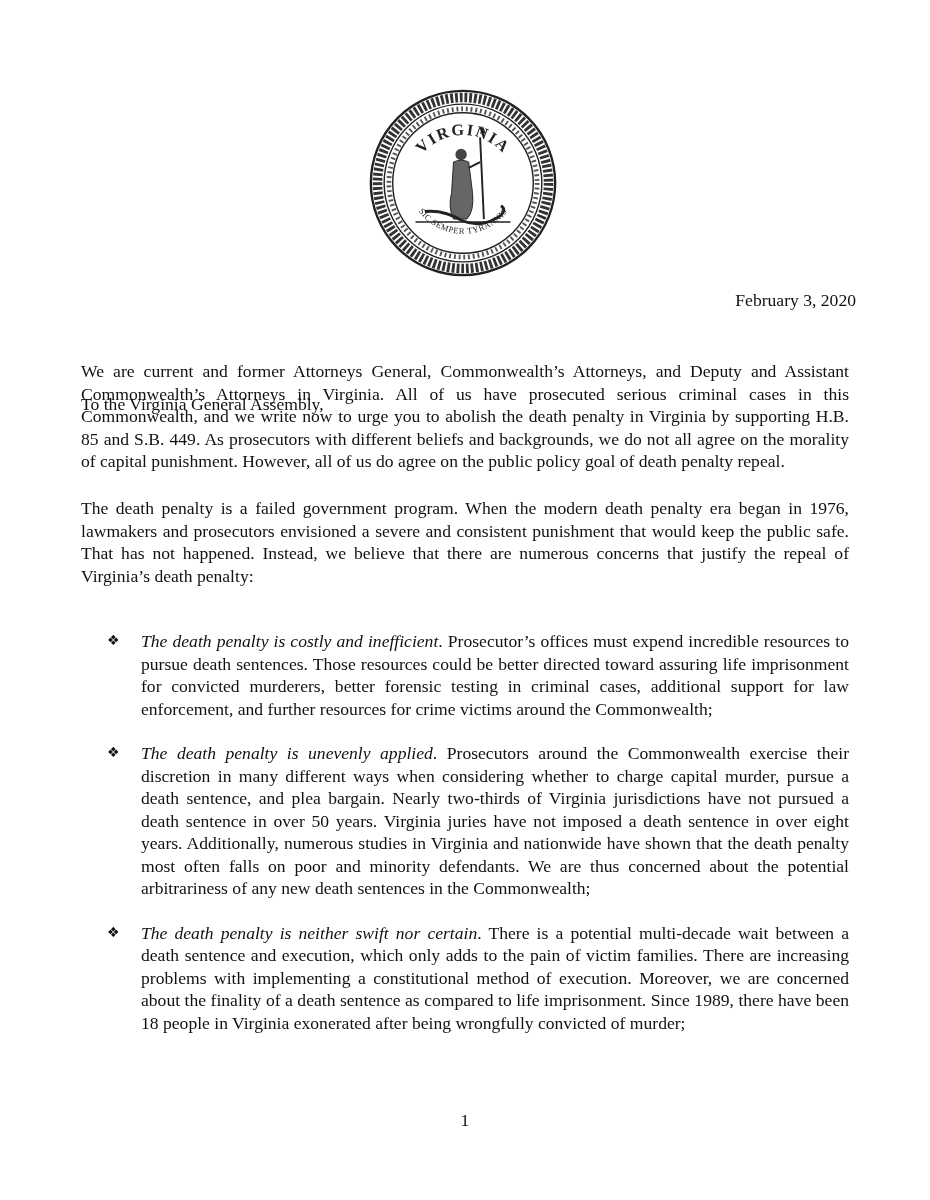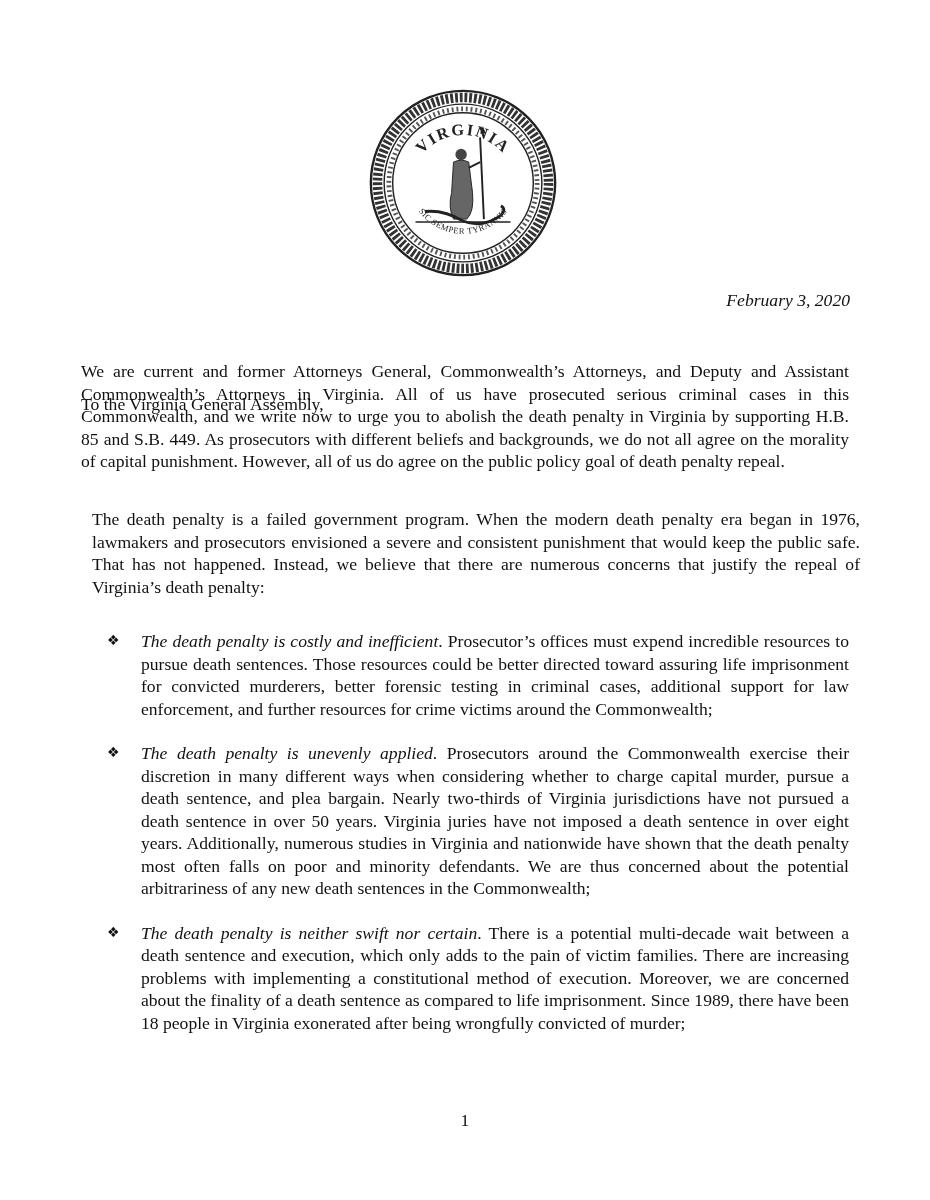--- a/index.html
+++ b/index.html
@@ -4,22 +4,22 @@
 <style>
   html, body { margin: 0; padding: 0; background: #ffffff; }
   body {
     width: 930px; height: 1200px; position: relative; overflow: hidden;
     font-family: "Liberation Serif", serif; color: #111111;
   }
   .seal {
     position: absolute; left: 364px; top: 88px; width: 198px; height: 190px;
   }
   .date {
-    position: absolute; right: 80px; top: 289px;
-    font-size: 17.6px; line-height: 22px; font-style: italic;
+    position: absolute; right: 74px; top: 289px;
+    font-size: 17.6px; line-height: 22px;
   }
   .body-text {
     position: absolute; left: 81px; width: 768px;
     font-size: 17.6px; line-height: 22.5px; text-align: justify;
   }
   .salutation { top: 356px; margin-top: 37px; }
   .para1 { top: 360px; }
   .para2 { top: 497px; }
   .bullets {
     position: absolute; left: 105px; width: 744px; top: 630px;
@@ -67,21 +67,21 @@
     <textPath href="#botArc" startOffset="50%" text-anchor="middle">SIC SEMPER TYRANNIS</textPath>
   </text>
 </svg>
 
 <div class="date">February 3, 2020</div>
 
 <div class="body-text salutation">To the Virginia General Assembly,</div>
 
 <p class="body-text para1" style="margin:0">We are current and former Attorneys General, Commonwealth’s Attorneys, and Deputy and Assistant Commonwealth’s Attorneys in Virginia. All of us have prosecuted serious criminal cases in this Commonwealth, and we write now to urge you to abolish the death penalty in Virginia by supporting H.B. 85 and S.B. 449. As prosecutors with different beliefs and backgrounds, we do not all agree on the morality of capital punishment. However, all of us do agree on the public policy goal of death penalty repeal.</p>
 
-<p class="body-text para2" style="margin:11px">The death penalty is a failed government program. When the modern death penalty era began in 1976, lawmakers and prosecutors envisioned a severe and consistent punishment that would keep the public safe. That has not happened. Instead, we believe that there are numerous concerns that justify the repeal of Virginia’s death penalty:</p>
+<p class="body-text para2" style="margin:0">The death penalty is a failed government program. When the modern death penalty era began in 1976, lawmakers and prosecutors envisioned a severe and consistent punishment that would keep the public safe. That has not happened. Instead, we believe that there are numerous concerns that justify the repeal of Virginia’s death penalty:</p>
 
 <ul class="bullets">
   <li class="bullet">
     <span class="glyph">❖</span>
     <em>The death penalty is costly and inefficient</em><span>. Prosecutor’s offices must expend incredible resources to pursue death sentences. Those resources could be better directed toward assuring life imprisonment for convicted murderers, better forensic testing in criminal cases, additional support for law enforcement, and further resources for crime victims around the Commonwealth;</span>
   </li>
   <li class="bullet">
     <span class="glyph">❖</span>
     <em>The death penalty is unevenly applied</em><span>. Prosecutors around the Commonwealth exercise their discretion in many different ways when considering whether to charge capital murder, pursue a death sentence, and plea bargain. Nearly two-thirds of Virginia jurisdictions have not pursued a death sentence in over 50 years. Virginia juries have not imposed a death sentence in over eight years. Additionally, numerous studies in Virginia and nationwide have shown that the death penalty most often falls on poor and minority defendants. We are thus concerned about the potential arbitrariness of any new death sentences in the Commonwealth;</span>
   </li>

